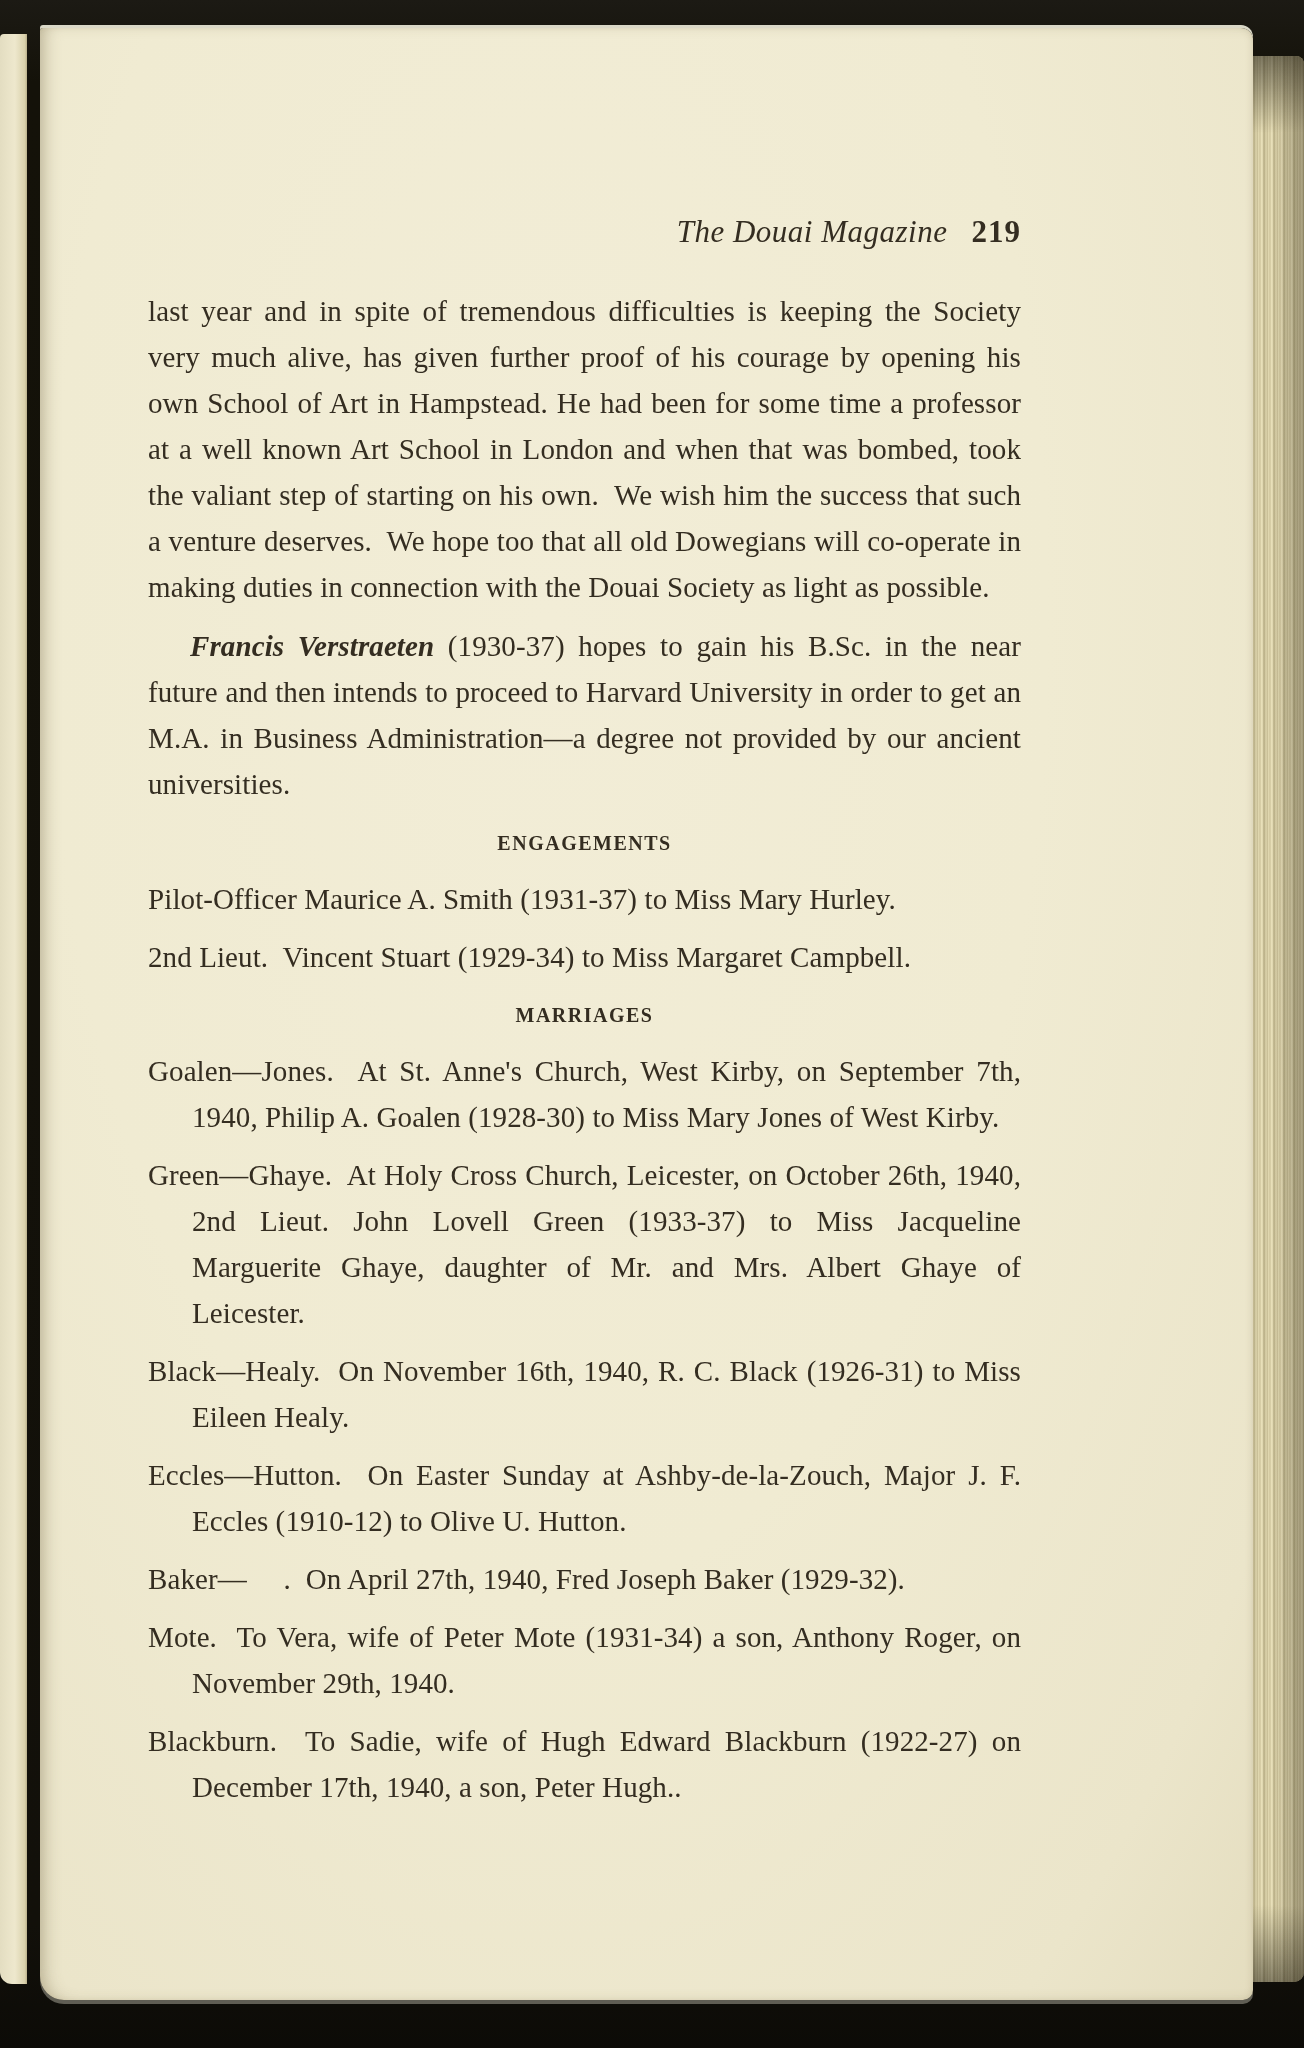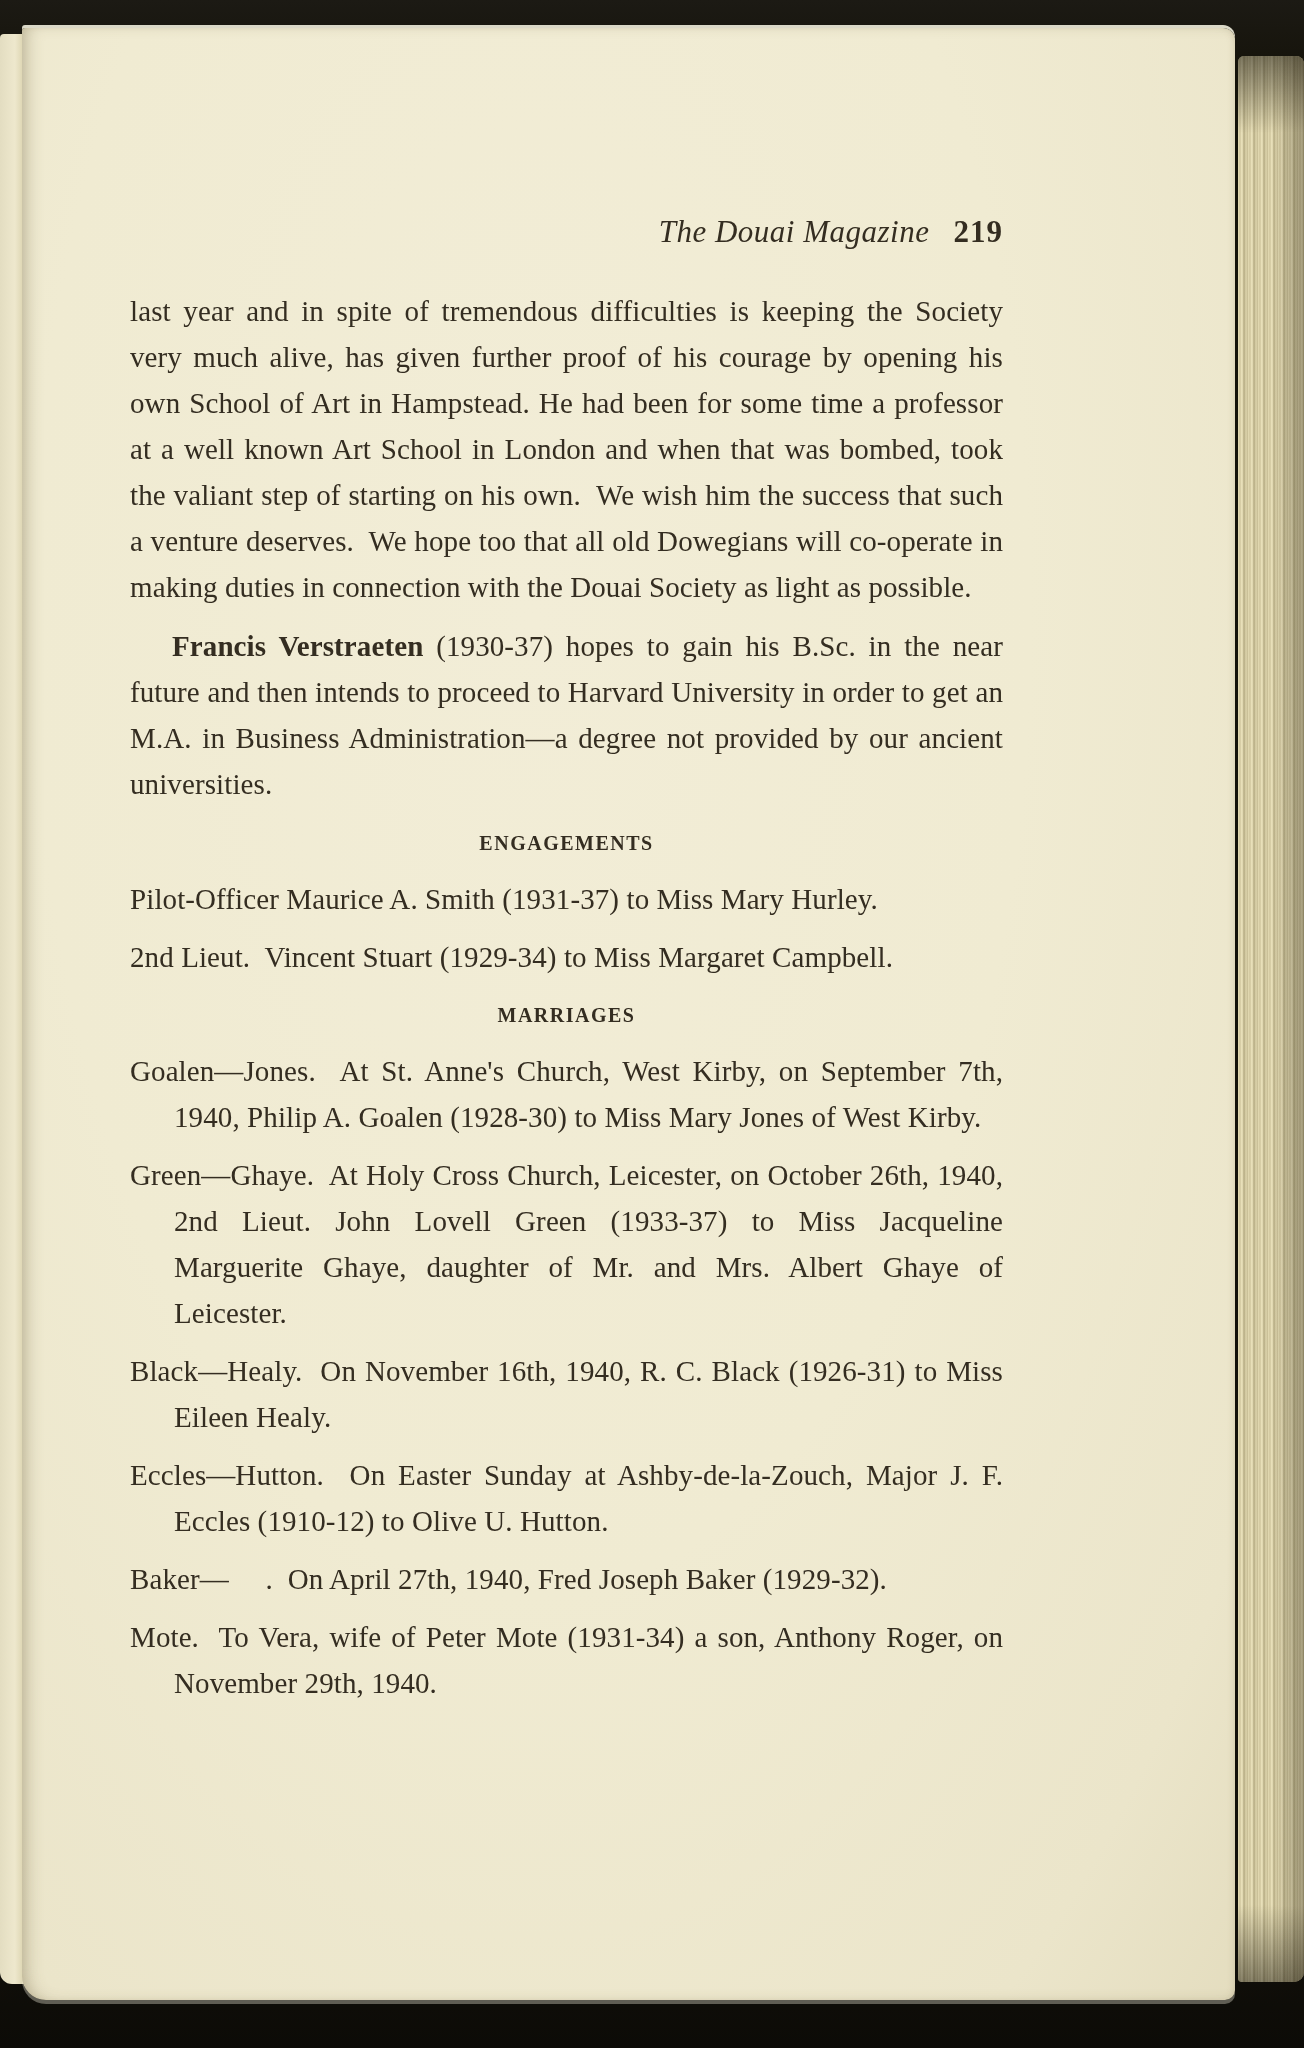--- a/index.html
+++ b/index.html
@@ -31,21 +31,21 @@
   .page-stack::after {
     content: "";
     position: absolute; inset: 0;
     background: linear-gradient(90deg, rgba(60,50,28,0) 55%, rgba(45,38,20,0.35) 100%),
                 linear-gradient(180deg, rgba(20,17,9,0.5) 0%, rgba(20,17,9,0) 4%, rgba(20,17,9,0) 96%, rgba(20,17,9,0.45) 100%);
     border-radius: inherit;
   }
   
   .page {
     position: absolute;
-    left: 22px; top: 28px;
+    left: 40px; top: 28px;
     width: 1213px; height: 1972px;
     box-sizing: border-box;
     padding: 186px 232px 0 108px;
     background: radial-gradient(ellipse at 42% 30%, #f2edd7 0%, #f0ebd2 50%, #ebe5ca 85%, #e4ddbf 100%);
     border-radius: 3px 12px 10px 24px;
     box-shadow: 0 -3px 0 rgba(253,250,232,0.85),
                 0 4px 0 rgba(250,246,225,0.35),
                 inset 11px 0 18px -9px rgba(105,90,55,0.45),
                 inset -4px 0 10px -6px rgba(105,90,55,0.35);
     color: #342d21;
@@ -64,21 +64,21 @@
   .page-number { font-weight: bold; letter-spacing: 1px; }
   .body-text {
     width: 873px;
     font-size: 29px;
     line-height: 46px;
     text-align: justify;
     letter-spacing: 0.1px;
   }
   .para { margin: 0 0 13px 0; }
   .para.indent { text-indent: 42px; }
-  .lead-name { font-weight: bold; }
+  .lead-name { font-weight: bold; font-style: italic; }
   .section-heading {
     font-size: 20px;
     font-weight: bold;
     letter-spacing: 1.5px;
     text-align: center;
     margin: 8px 0 10px 0;
   }
   .entry {
     margin: 0 0 12px 0;
     padding-left: 44px;
@@ -112,16 +112,17 @@
       <p class="entry">2nd Lieut.&nbsp; Vincent Stuart (1929-34) to Miss Margaret Campbell.</p>
 
       <h3 class="section-heading">MARRIAGES</h3>
       <p class="entry">Goalen—Jones.&nbsp; At St. Anne's Church, West Kirby, on September 7th, 1940, Philip A. Goalen (1928-30) to Miss Mary Jones of West Kirby.</p>
       <p class="entry">Green—Ghaye.&nbsp; At Holy Cross Church, Leicester, on October 26th, 1940, 2nd Lieut. John Lovell Green (1933-37) to Miss Jacqueline Marguerite Ghaye, daughter of Mr. and Mrs. Albert Ghaye of Leicester.</p>
       <p class="entry">Black—Healy.&nbsp; On November 16th, 1940, R. C. Black (1926-31) to Miss Eileen Healy.</p>
       <p class="entry">Eccles—Hutton.&nbsp; On Easter Sunday at Ashby-de-la-Zouch, Major J. F. Eccles (1910-12) to Olive U. Hutton.</p>
       <p class="entry">Baker—&nbsp;&nbsp;&nbsp;&nbsp;&nbsp;.&nbsp; On April 27th, 1940, Fred Joseph Baker (1929-32).</p>
 
       <p class="entry">Mote.&nbsp; To Vera, wife of Peter Mote (1931-34) a son, Anthony Roger, on November 29th, 1940.</p>
+      <p class="entry">Blackburn.&nbsp; To Sadie, wife of Hugh Edward Blackburn (1922-27) on December 17th, 1940, a son, Peter Hugh..</p>
 
     </div>
   </div>
 </div>
 
 </body></html>

